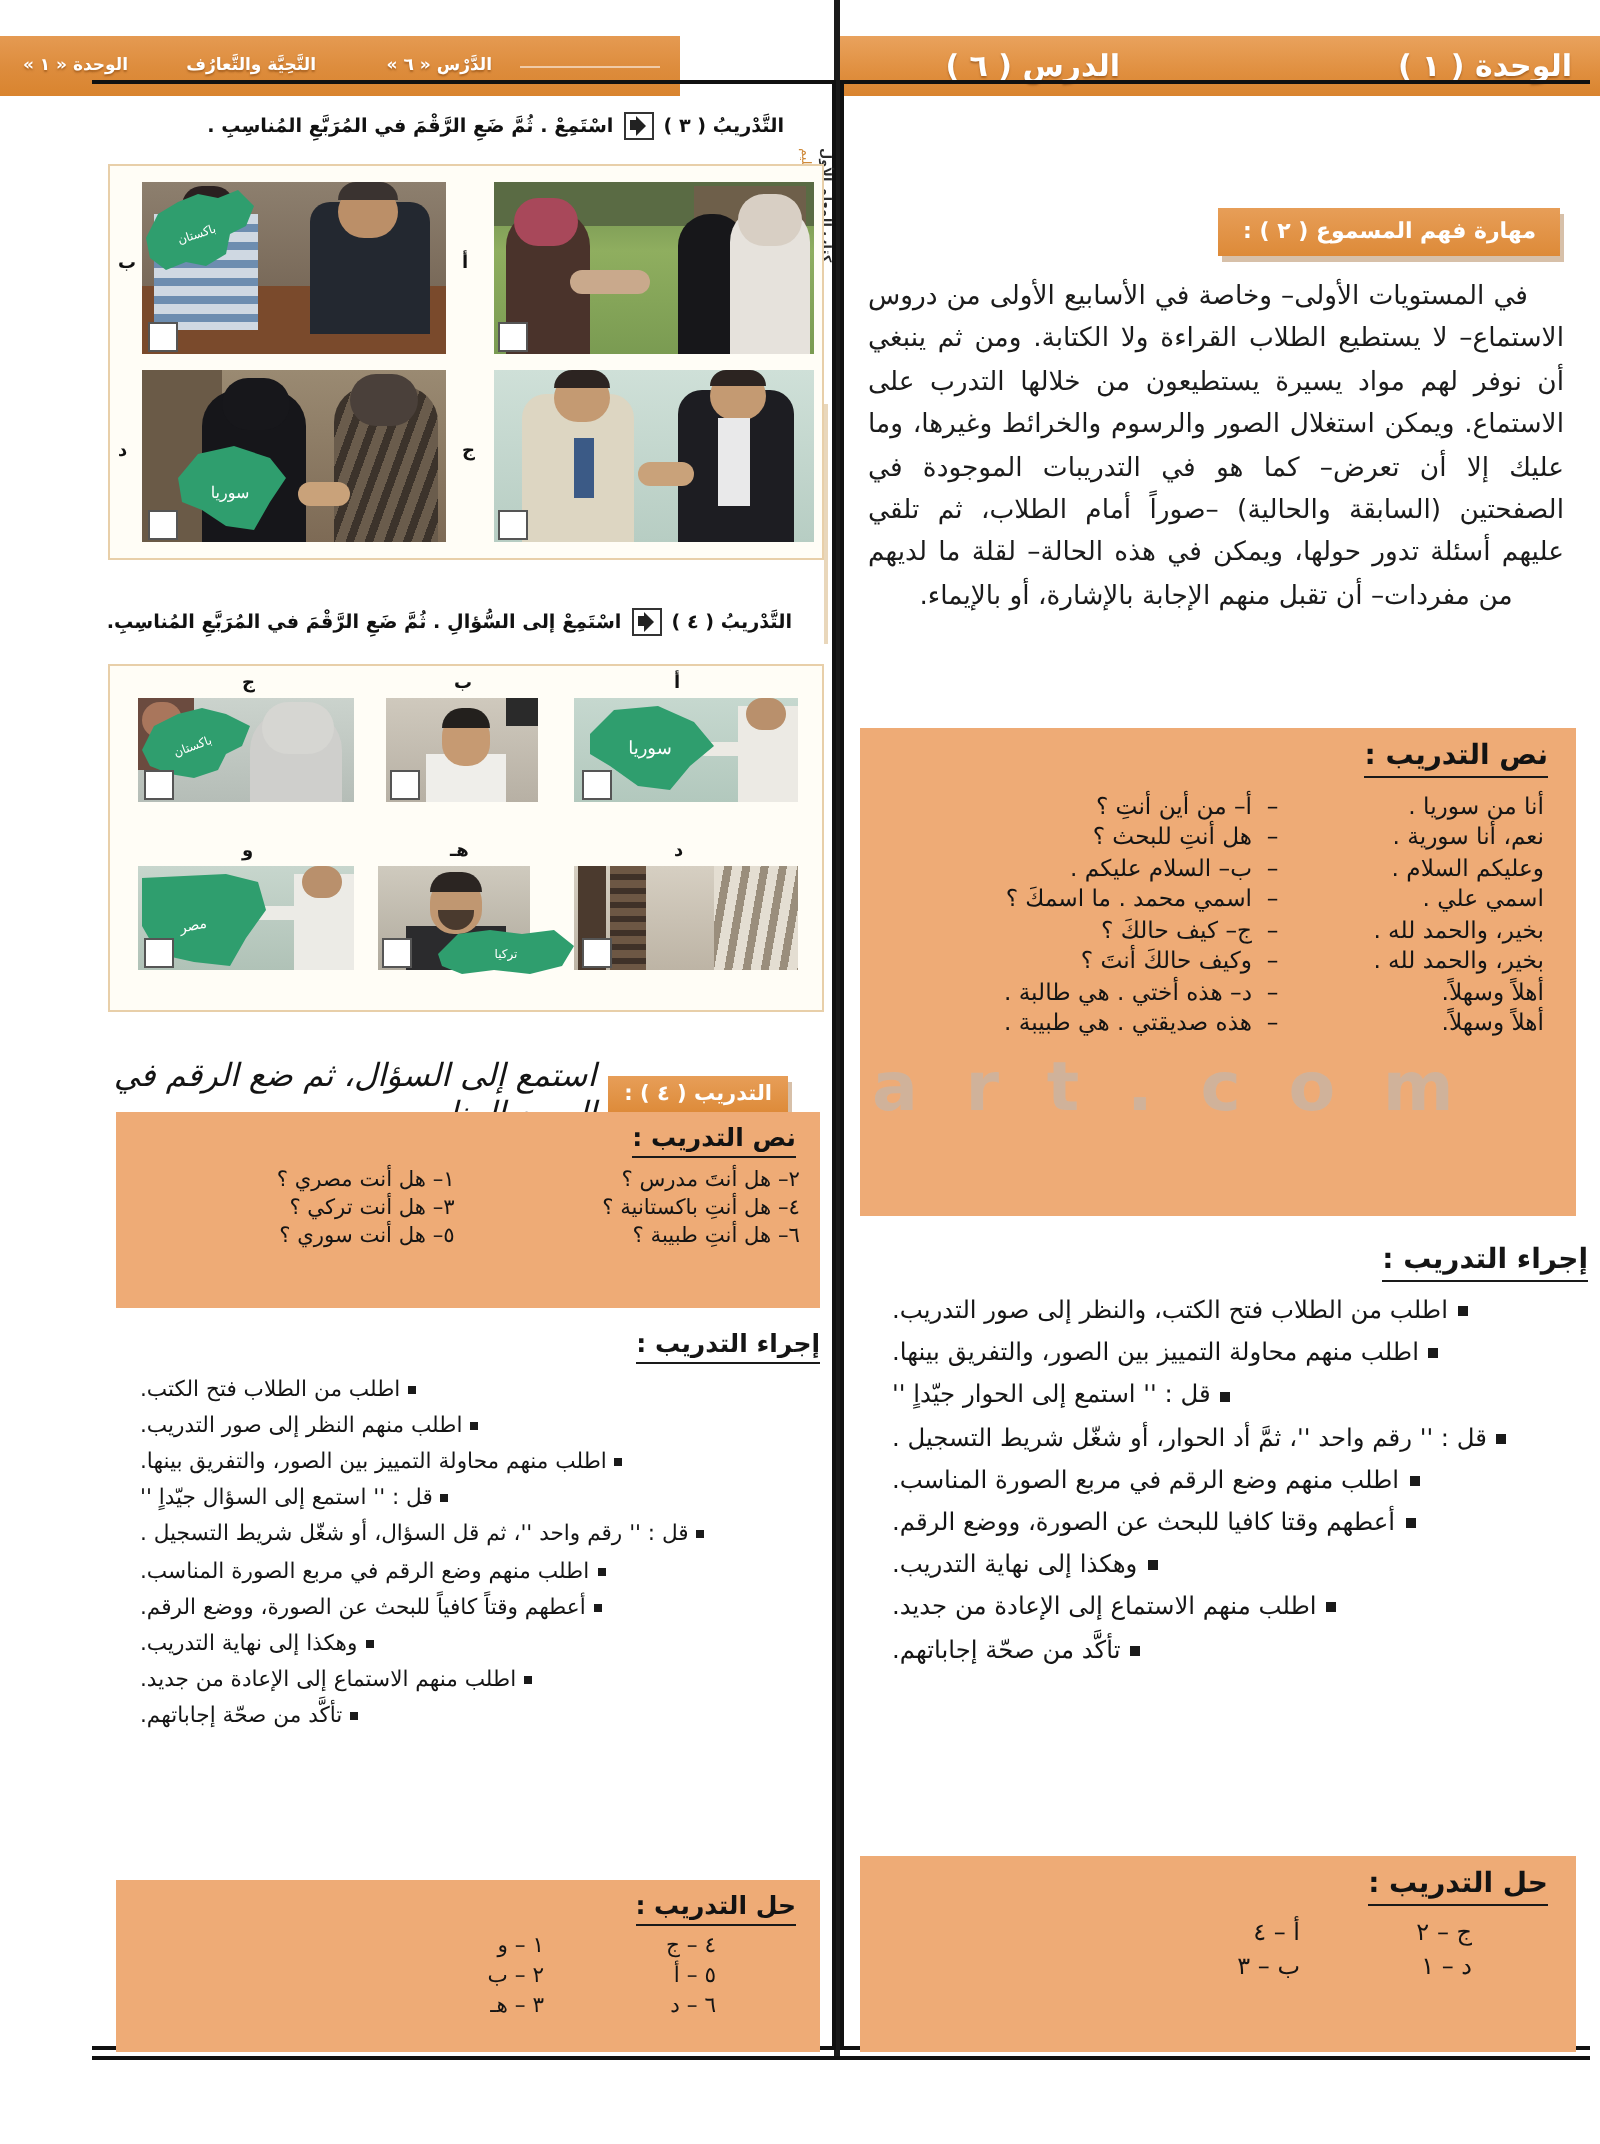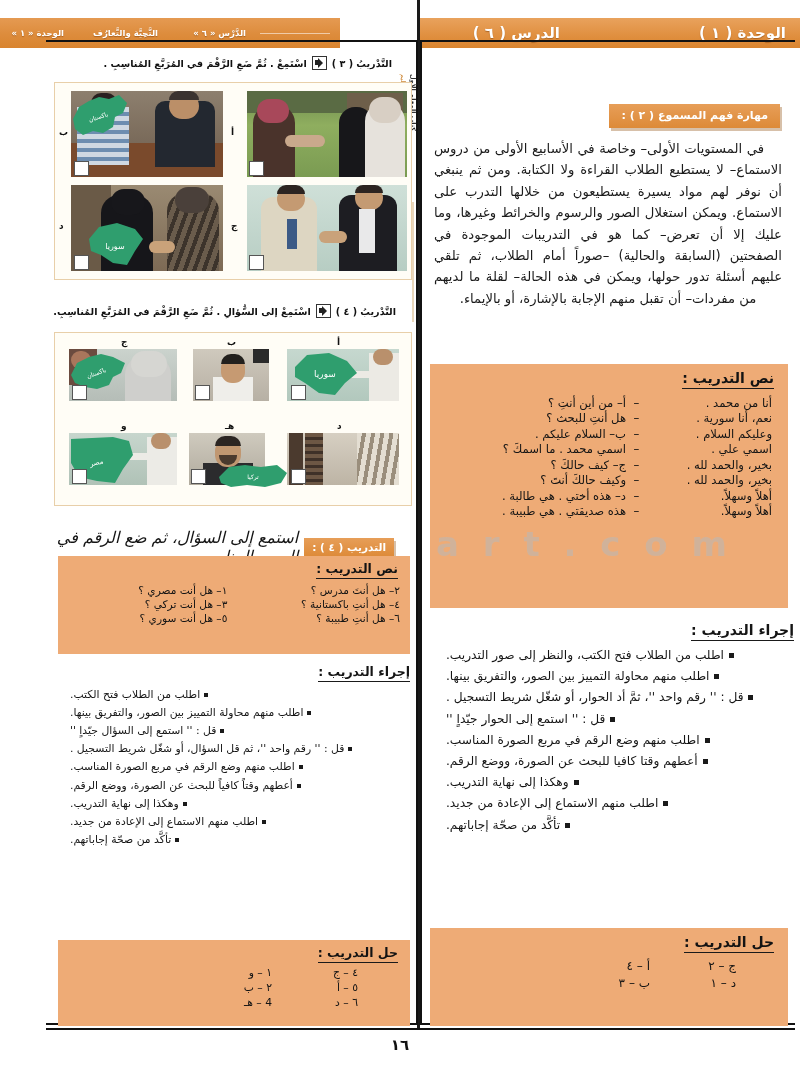--- a/index.html
+++ b/index.html
@@ -422,20 +422,21 @@
         <div class="c">٦– هل أنتِ طبيبة ؟</div>
         <div class="c">٥– هل أنت سوري ؟</div>
       </div>
     </div>
   </div>
 
   <div class="lproc" style="right:390px;top:664px;">
     <div class="hd"><u>إجراء التدريب :</u></div>
     <ul>
       <li><span class="bl"></span><span>اطلب من الطلاب فتح الكتب.</span></li>
+      <li><span class="bl"></span><span>اطلب منهم النظر إلى صور التدريب.</span></li>
       <li><span class="bl"></span><span>اطلب منهم محاولة التمييز بين الصور، والتفريق بينها.</span></li>
       <li><span class="bl"></span><span>قل : '' استمع إلى السؤال جيّداٍ ''</span></li>
       <li><span class="bl"></span><span>قل : '' رقم واحد ''، ثم قل السؤال، أو شغّل شريط التسجيل .</span></li>
       <li><span class="bl"></span><span>اطلب منهم وضع الرقم في مربع الصورة المناسب.</span></li>
       <li><span class="bl"></span><span>أعطهم وقتاً كافياً للبحث عن الصورة، ووضع الرقم.</span></li>
       <li><span class="bl"></span><span>وهكذا إلى نهاية التدريب.</span></li>
       <li><span class="bl"></span><span>اطلب منهم الاستماع إلى الإعادة من جديد.</span></li>
       <li><span class="bl"></span><span>تأكَّد من صحّة إجاباتهم.</span></li>
     </ul>
   </div>
@@ -446,40 +447,40 @@
       <div class="srow">
         <div class="cell">٤ – ج</div>
         <div class="cell">١ – و</div>
       </div>
       <div class="srow">
         <div class="cell">٥ – أ</div>
         <div class="cell">٢ – ب</div>
       </div>
       <div class="srow">
         <div class="cell">٦ – د</div>
-        <div class="cell">4 – هـ</div>
+        <div class="cell">٣ – هـ</div>
       </div>
     </div>
   </div>
 
   <div class="rp">
     <div class="chip skill-chip">مهارة فهم المسموع ( ٢ ) :</div>
     <div class="para">في المستويات الأولى– وخاصة في الأسابيع الأولى من دروس الاستماع– لا يستطيع الطلاب القراءة ولا الكتابة. ومن ثم ينبغي أن نوفر لهم مواد يسيرة يستطيعون من خلالها التدرب على الاستماع. ويمكن استغلال الصور والرسوم والخرائط وغيرها، وما عليك إلا أن تعرض– كما هو في التدريبات الموجودة في الصفحتين (السابقة والحالية) –صوراً أمام الطلاب، ثم تلقي عليهم أسئلة تدور حولها، ويمكن في هذه الحالة– لقلة ما لديهم من مفردات– أن تقبل منهم الإجابة بالإشارة، أو بالإيماء.</div>
 
     <div class="ex3-line">
       <span class="chip">التدريب ( ٣ ) :</span>
       <span>استمع، ثم ضع الرقم في المربع المناسب.</span>
     </div>
   </div>
 
   <div class="panel" style="left:430px;top:364px;width:358px;height:244px;">
     <div class="hd"><u>نص التدريب :</u></div>
     <div class="dialog">
       <div class="row">
-        <div class="a">أنا من محمد .</div>
+        <div class="a">أنا من سوريا .</div>
         <div class="q">–&nbsp;&nbsp;<span>أ– من أين أنتِ ؟</span></div>
       </div>
       <div class="row">
         <div class="a">نعم، أنا سورية .</div>
         <div class="q">–&nbsp;&nbsp;<span>هل أنتِ للبحث ؟</span></div>
       </div>
       <div class="row">
         <div class="a">وعليكم السلام .</div>
         <div class="q">–&nbsp;&nbsp;<span>ب– السلام عليكم .</span></div>
       </div>
@@ -504,22 +505,22 @@
         <div class="q">–&nbsp;&nbsp;<span>هذه صديقتي . هي طبيبة .</span></div>
       </div>
     </div>
   </div>
 
   <div class="proc" style="top:622px;">
     <div class="hd"><u>إجراء التدريب :</u></div>
     <ul>
       <li><span class="bl"></span><span>اطلب من الطلاب فتح الكتب، والنظر إلى صور التدريب.</span></li>
       <li><span class="bl"></span><span>اطلب منهم محاولة التمييز بين الصور، والتفريق بينها.</span></li>
+      <li><span class="bl"></span><span>قل : '' استمع إلى الحوار جيّداٍ ''</span></li>
       <li><span class="bl"></span><span>قل : '' رقم واحد ''، ثمَّ أد الحوار، أو شغّل شريط التسجيل .</span></li>
-      <li><span class="bl"></span><span>قل : '' استمع إلى الحوار جيّداٍ ''</span></li>
       <li><span class="bl"></span><span>اطلب منهم وضع الرقم في مربع الصورة المناسب.</span></li>
       <li><span class="bl"></span><span>أعطهم وقتا كافيا للبحث عن الصورة، ووضع الرقم.</span></li>
       <li><span class="bl"></span><span>وهكذا إلى نهاية التدريب.</span></li>
       <li><span class="bl"></span><span>اطلب منهم الاستماع إلى الإعادة من جديد.</span></li>
       <li><span class="bl"></span><span>تأكَّد من صحّة إجاباتهم.</span></li>
     </ul>
   </div>
 
   <div class="panel" style="left:430px;top:928px;width:358px;height:98px;">
     <div class="hd"><u>حل التدريب :</u></div>
@@ -531,15 +532,14 @@
       <div class="srow">
         <div class="cell">د – ١</div>
         <div class="cell">ب – ٣</div>
       </div>
     </div>
   </div>
 
   <div class="wm wm2">a r t . c o m</div>
 
   <div class="botline"></div>
-  <div class="pageno">١٦</div>
 
 </div>
 
 </body></html>

